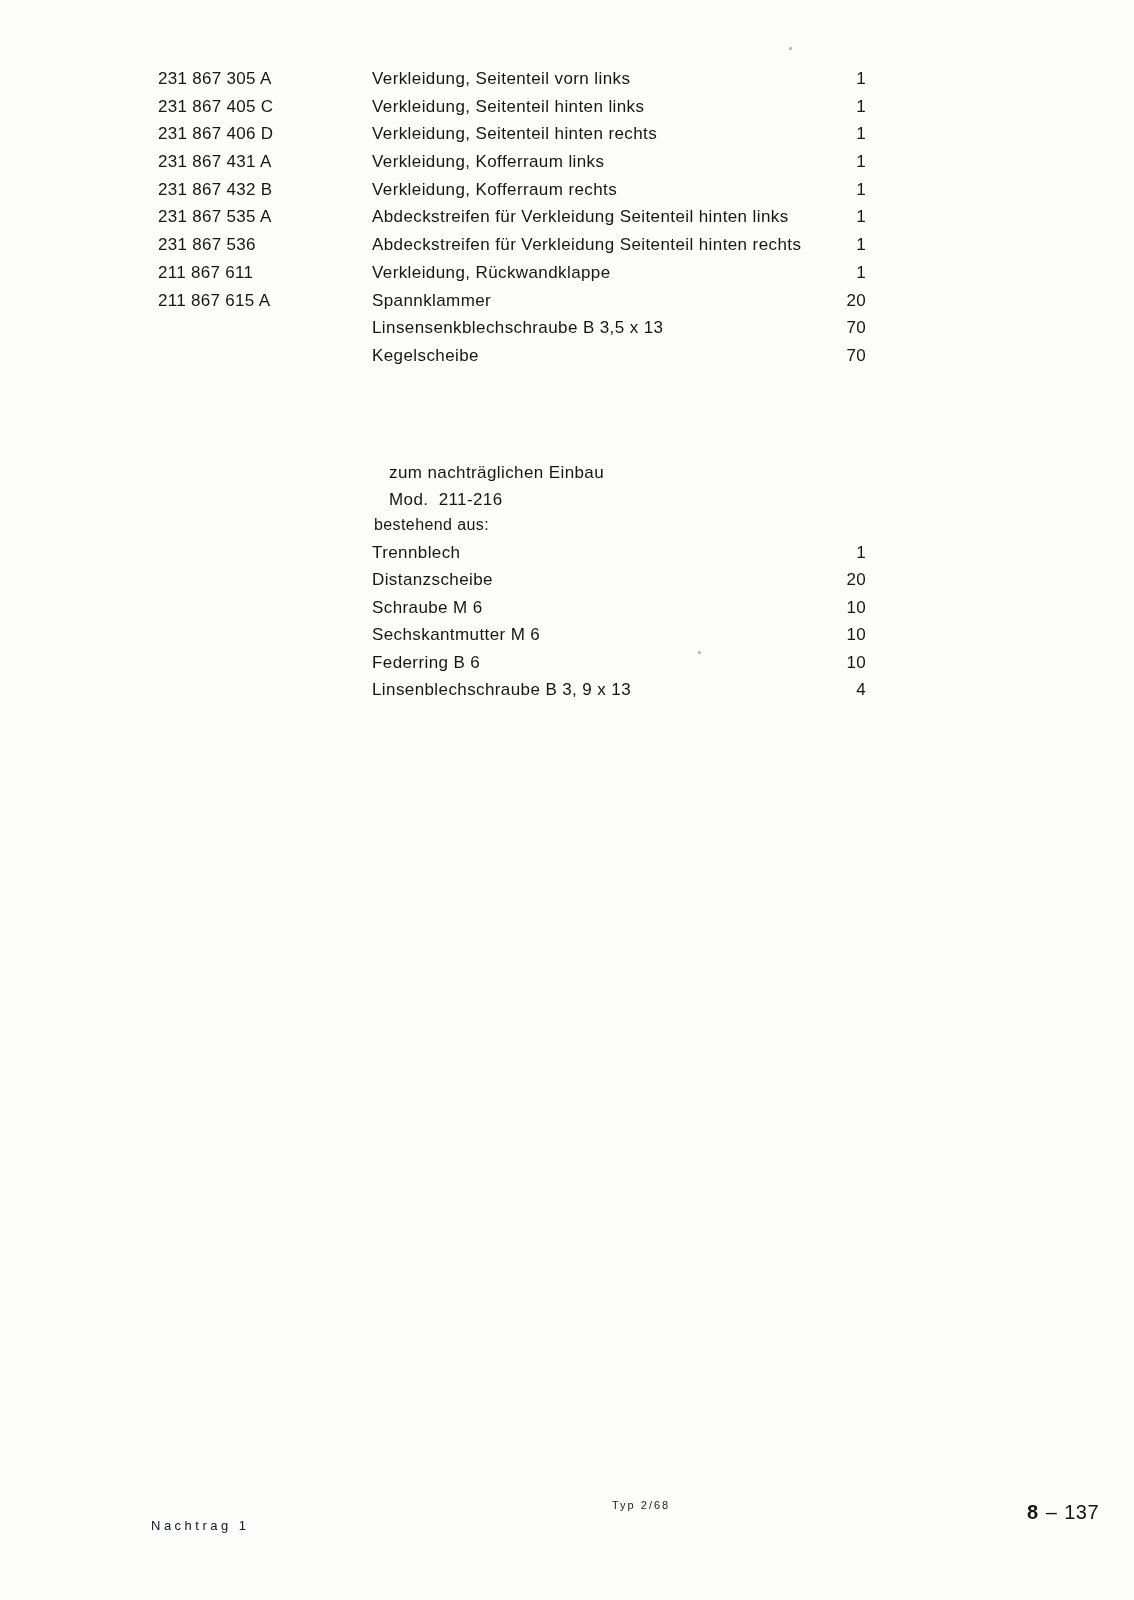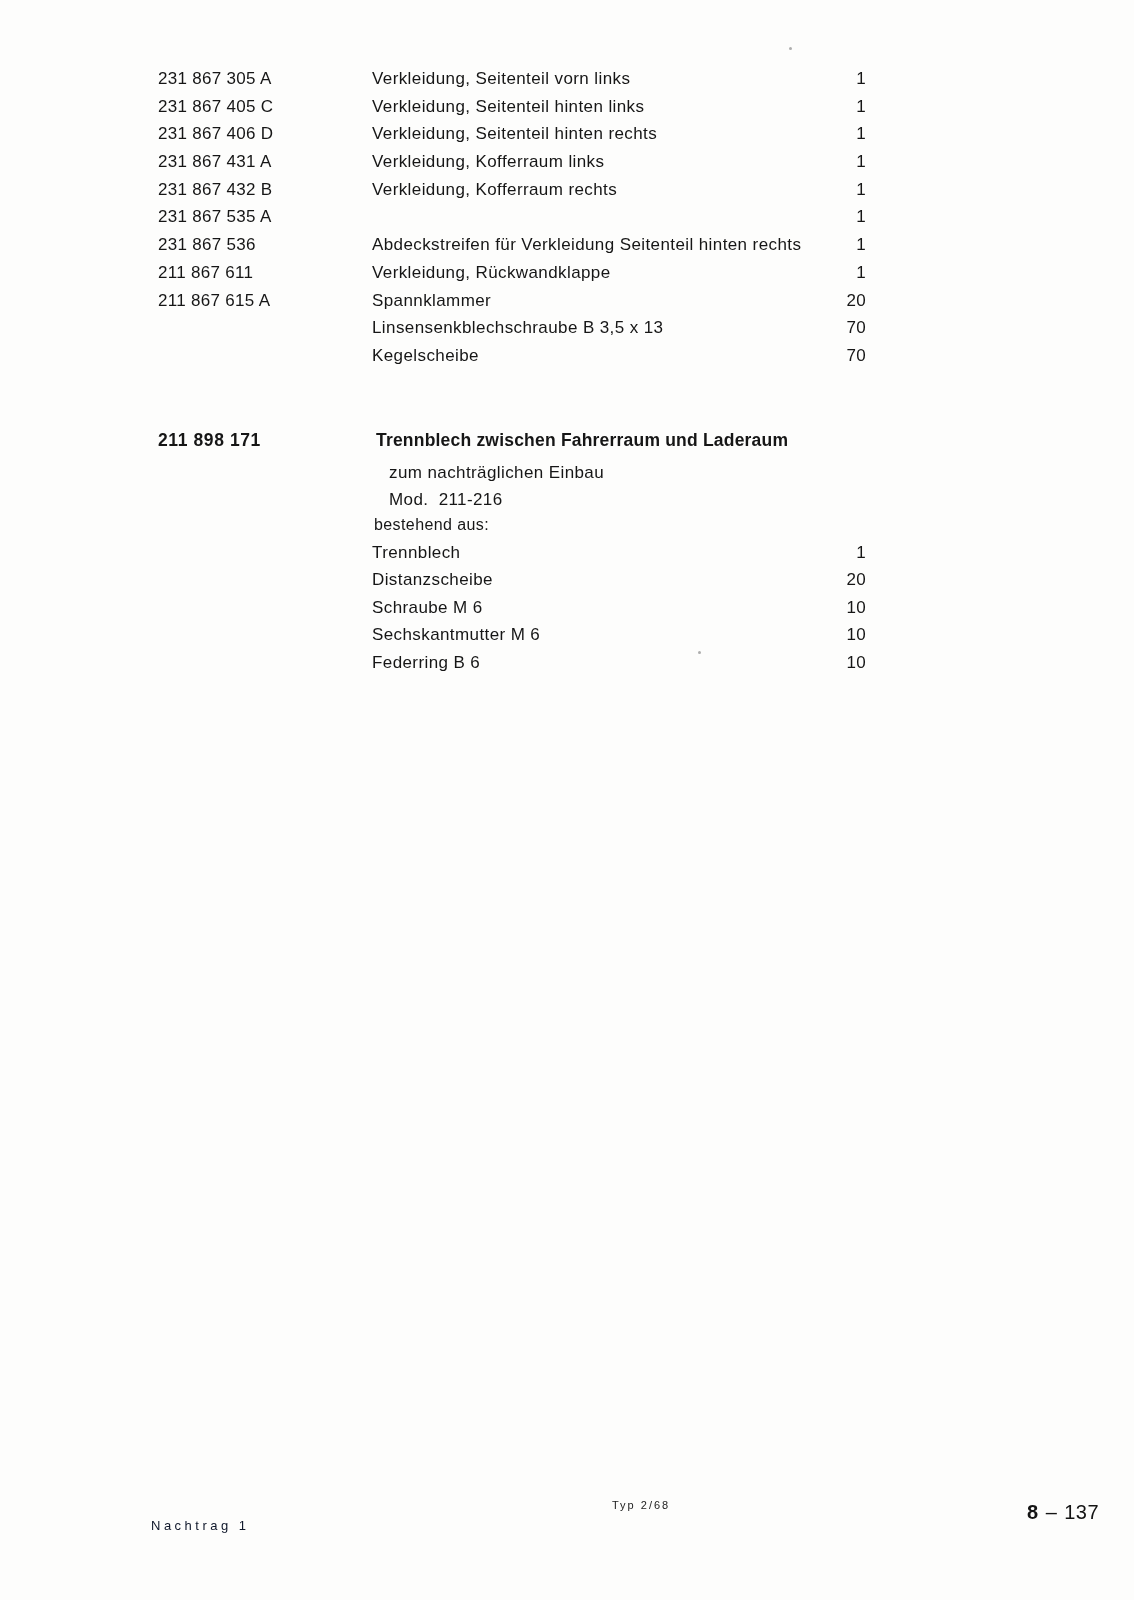--- a/index.html
+++ b/index.html
@@ -80,20 +80,21 @@
         <span class="cell-desc">Verkleidung, Kofferraum links</span>
         <span class="cell-qty">1</span>
       </div>
       <div class="row">
         <span class="cell-part">231 867 432 B</span>
         <span class="cell-desc">Verkleidung, Kofferraum rechts</span>
         <span class="cell-qty">1</span>
       </div>
       <div class="row">
         <span class="cell-part">231 867 535 A</span>
+        <span class="cell-desc">Abdeckstreifen für Verkleidung Seitenteil hinten links</span>
         <span class="cell-qty">1</span>
       </div>
       <div class="row">
         <span class="cell-part">231 867 536</span>
         <span class="cell-desc">Abdeckstreifen für Verkleidung Seitenteil hinten rechts</span>
         <span class="cell-qty">1</span>
       </div>
       <div class="row">
         <span class="cell-part">211 867 611</span>
         <span class="cell-desc">Verkleidung, Rückwandklappe</span>
@@ -107,24 +108,20 @@
       <div class="row">
         <span class="cell-desc">Linsensenkblechschraube B 3,5 x 13</span>
         <span class="cell-qty">70</span>
       </div>
       <div class="row">
         <span class="cell-desc">Kegelscheibe</span>
         <span class="cell-qty">70</span>
       </div>
     </div>
 
-  <div class="asm-heading">
-    <span class="cell-part">211 898 171</span>
-    <span class="cell-desc">Trennblech zwischen Fahrerraum und Laderaum</span>
-  </div>
   <div class="asm-note" id="asm-note-0">zum nachträglichen Einbau</div>
   <div class="asm-note" id="asm-note-1">Mod.  211-216</div>
   <div class="asm-consists">bestehend aus:</div>
   <div class="rows-block" id="assembly-rows">
       <div class="row">
         <span class="cell-desc">Trennblech</span>
         <span class="cell-qty">1</span>
       </div>
       <div class="row">
         <span class="cell-desc">Distanzscheibe</span>
@@ -135,20 +132,24 @@
         <span class="cell-qty">10</span>
       </div>
       <div class="row">
         <span class="cell-desc">Sechskantmutter M 6</span>
         <span class="cell-qty">10</span>
       </div>
       <div class="row">
         <span class="cell-desc">Federring B 6</span>
         <span class="cell-qty">10</span>
       </div>
+      <div class="row">
+        <span class="cell-desc">Linsenblechschraube B 3, 9 x 13</span>
+        <span class="cell-qty">4</span>
+      </div>
     </div>
 
   <div class="footer-supplement">Nachtrag  1</div>
   <div class="footer-type">Typ 2/68</div>
   <div class="footer-pagenumber">
     <span class="pn-bold">8</span><span class="pn-dash">–</span><span>137</span>
   </div>
 
   <div class="speck" id="speck-1"></div>
   <div class="speck" id="speck-2"></div>

